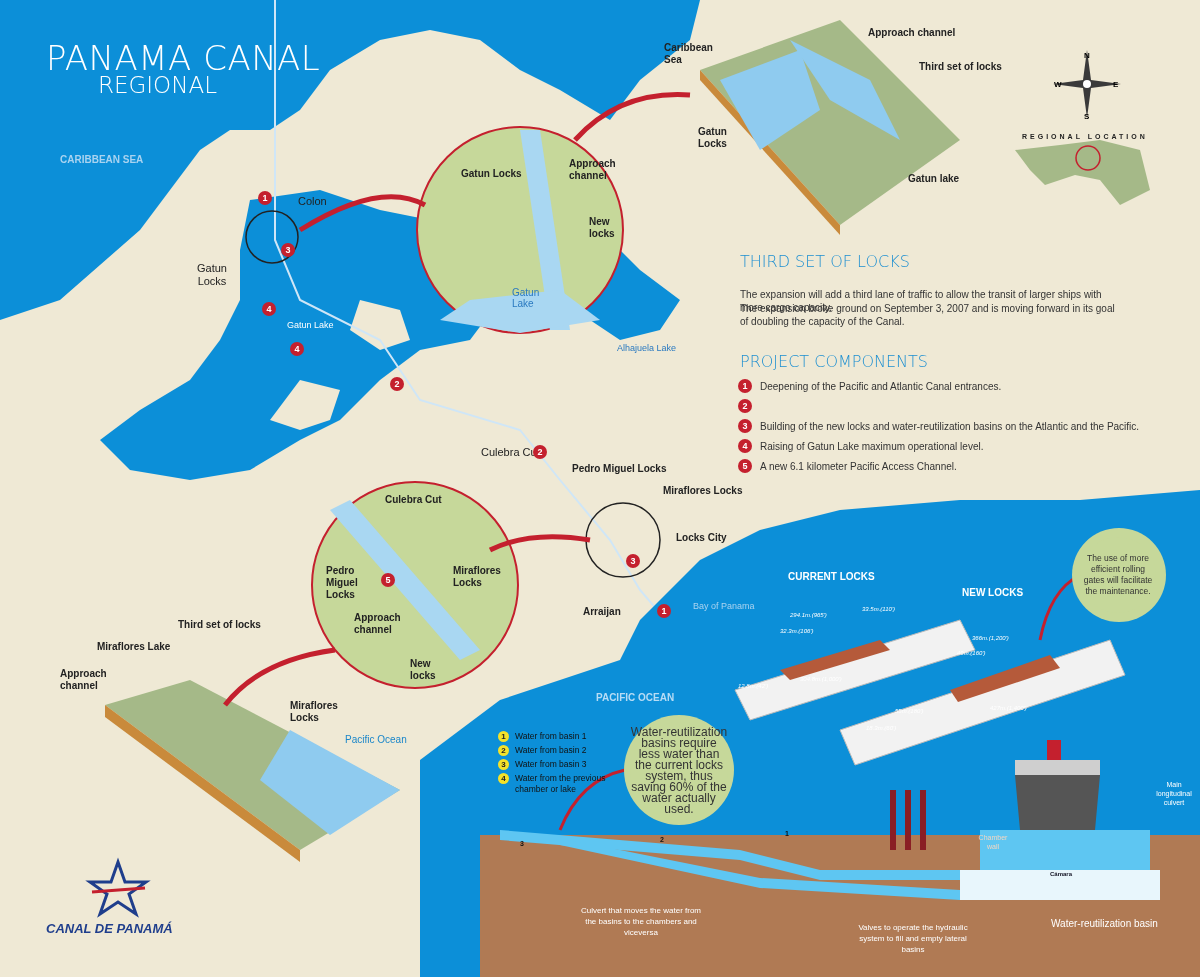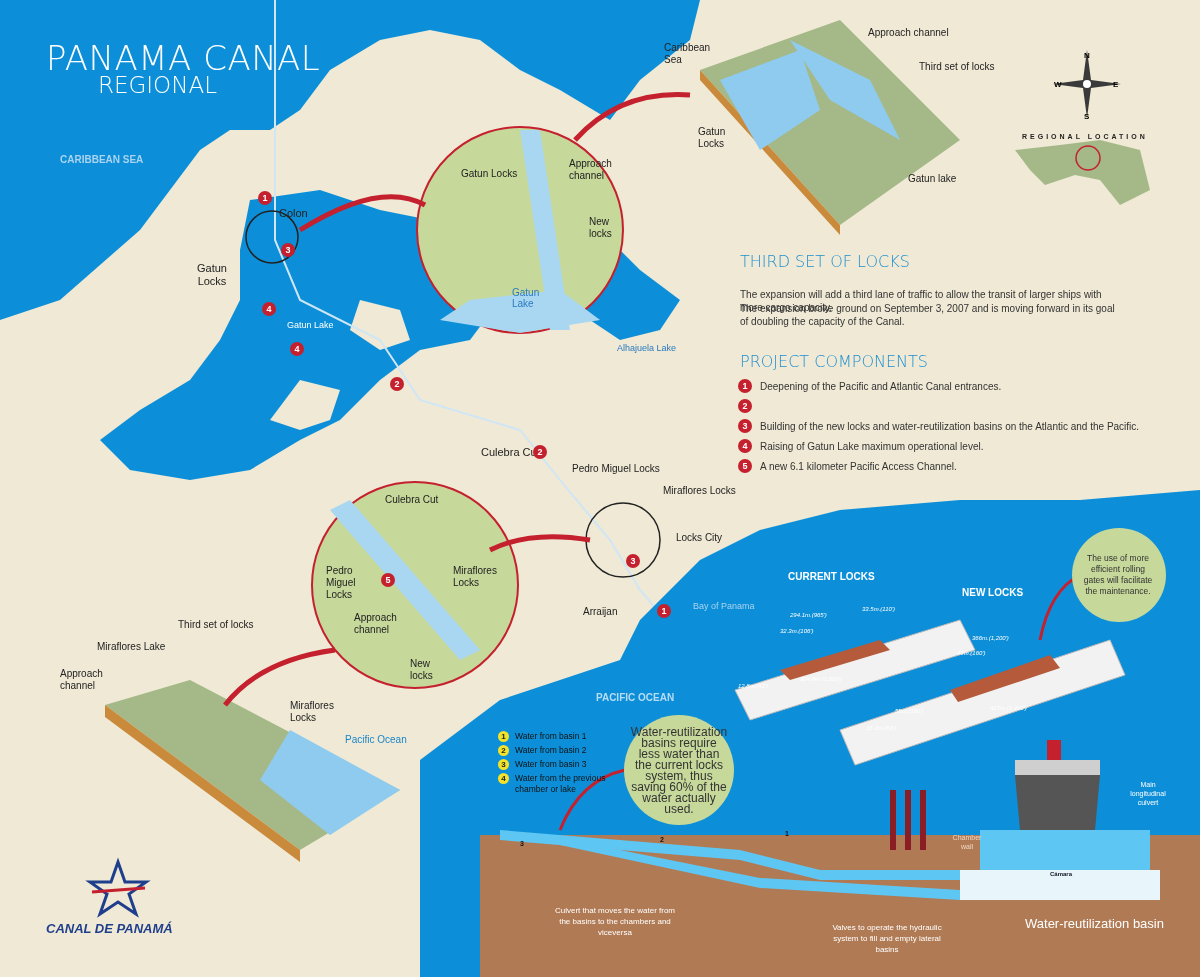--- a/index.html
+++ b/index.html
@@ -3,31 +3,31 @@
 <meta charset="utf-8">
 <style>
   html,body{margin:0;padding:0;}
   body{width:1200px;height:977px;overflow:hidden;background:#efe9d5;font-family:"Liberation Sans",sans-serif;position:relative;}
   .abs{position:absolute;}
   svg.bg{position:absolute;left:0;top:0;}
   .title1{left:46px;top:38px;font-size:34px;color:#fff;letter-spacing:0.5px;font-family:"DejaVu Sans",sans-serif;font-weight:300;}
   .title2{left:98px;top:72px;font-size:23px;color:#fff;font-family:"DejaVu Sans",sans-serif;font-weight:300;}
   .sea{font-size:10px;font-weight:bold;color:#a9d3f0;}
   .lbl{font-size:11px;color:#222;line-height:13px;}
-  .lbl-sm{font-size:10px;color:#222;line-height:12px;}
+  .lbl-sm{font-size:10px;color:#222;line-height:12px;font-weight:bold;}
   .badge{width:14px;height:14px;border-radius:50%;background:#c4202e;color:#fff;font-size:9px;font-weight:bold;text-align:center;line-height:14px;}
   .head-blue{font-size:16px;color:#1d8fd1;font-family:"DejaVu Sans",sans-serif;font-weight:300;}
   .para{font-size:10px;color:#333;line-height:13px;width:380px;}
   .comp-row{display:flex;align-items:center;gap:8px;height:20px;}
   .comp-row .badge{flex:none;}
   .comp-row span.t{font-size:10px;color:#333;}
   .circle-note{border-radius:50%;background:#c6d89a;display:flex;align-items:center;justify-content:center;text-align:center;font-size:9.5px;color:#333;line-height:12px;}
   .yel{width:11px;height:11px;border-radius:50%;background:#f3e22a;color:#222;font-size:8px;font-weight:bold;text-align:center;line-height:11px;flex:none;}
   .leg-row{display:flex;gap:6px;align-items:flex-start;font-size:8.5px;color:#111;line-height:11px;margin-bottom:3px;}
-  .wht{color:#fff;font-size:9px;text-align:center;line-height:12px;}
+  .wht{color:#fff;font-size:9px;text-align:center;line-height:12px;margin-left:26px;}
   .locks-title{font-size:10px;font-weight:bold;color:#fff;}
   .dim{font-size:6px;color:#fff;font-style:italic;}
 </style>
 </head>
 <body>
 
 <svg class="bg" width="1200" height="977" viewBox="0 0 1200 977">
 
   <path d="M0,0 H700 L690,40 L640,80 L610,120 L560,90 L520,70 L480,40 L430,30 L380,40 L330,70 L300,110 L270,130 L230,130 L200,150 L170,190 L140,230 L60,300 L0,320 Z" fill="#0c8fd8"></path>
 
@@ -97,21 +97,21 @@
   <path d="M118,862 L125,882 L146,882 L129,894 L136,914 L118,902 L100,914 L107,894 L90,882 L111,882 Z" fill="none" stroke="#1f3e8c" stroke-width="3"></path>
   <path d="M92,892 L145,888" stroke="#c4202e" stroke-width="3"></path>
 </svg>
 
 <div class="abs title1">PANAMA CANAL</div>
 <div class="abs title2">REGIONAL</div>
 
 <div class="abs sea" style="left:60px;top:154px;">CARIBBEAN SEA</div>
 <div class="abs sea" style="left:596px;top:692px;color:#b7dcf5;">PACIFIC OCEAN</div>
 <div class="abs" style="left:693px;top:601px;font-size:9px;color:#a9d3f0;">Bay of Panama</div>
-<div class="abs lbl" style="left:279px;top:195px;margin-top:12px;">Colon</div>
+<div class="abs lbl" style="left:298px;top:195px;">Colon</div>
 <div class="abs lbl" style="left:192px;top:262px;width:40px;text-align:center;">Gatun Locks</div>
 <div class="abs" style="left:287px;top:320px;font-size:9px;color:#fff;">Gatun Lake</div>
 <div class="abs" style="left:617px;top:343px;font-size:9px;color:#2a79c0;">Alhajuela Lake</div>
 <div class="abs lbl" style="left:481px;top:446px;">Culebra Cut</div>
 <div class="abs lbl-sm" style="left:572px;top:463px;">Pedro Miguel Locks</div>
 <div class="abs lbl-sm" style="left:663px;top:485px;">Miraflores Locks</div>
 <div class="abs lbl-sm" style="left:676px;top:532px;">Locks City</div>
 <div class="abs lbl-sm" style="left:583px;top:606px;">Arraijan</div>
 
 <div class="abs badge" style="left:258px;top:191px;">1</div>
@@ -214,18 +214,18 @@
       <div class="yel">4</div>
       <span>Water from the previous chamber or lake</span>
     </div>
 </div>
 
 <div class="abs" style="left:520px;top:840px;font-size:7px;color:#111;font-weight:bold;">3</div>
 <div class="abs" style="left:660px;top:836px;font-size:7px;color:#111;font-weight:bold;">2</div>
 <div class="abs" style="left:785px;top:830px;font-size:7px;color:#111;font-weight:bold;">1</div>
 <div class="abs wht" style="left:550px;top:905px;width:130px;font-size:8px;line-height:11px;">Culvert that moves the water from the basins to the chambers and viceversa</div>
 <div class="abs wht" style="left:832px;top:922px;width:110px;font-size:8px;line-height:11px;">Valves to operate the hydraulic system to fill and empty lateral basins</div>
-<div class="abs wht" style="left:1025px;top:918px;font-size:13px;">Water-reutilization basin</div>
+<div class="abs wht" style="left:1025px;top:918px;font-size:10px;">Water-reutilization basin</div>
 <div class="abs wht" style="left:950px;top:833px;width:34px;font-size:7px;line-height:9px;color:#f0d7c4;">Chamber wall</div>
 <div class="abs wht" style="left:1126px;top:780px;width:44px;font-size:7px;line-height:9px;">Main longitudinal culvert</div>
 <div class="abs" style="left:1050px;top:871px;font-size:6px;font-weight:bold;color:#112;">Cámara</div>
 
 <div class="abs" style="left:46px;top:921px;font-size:13px;font-weight:bold;font-style:italic;color:#1f3e8c;">CANAL DE PANAMÁ</div>
 
 </body></html>

